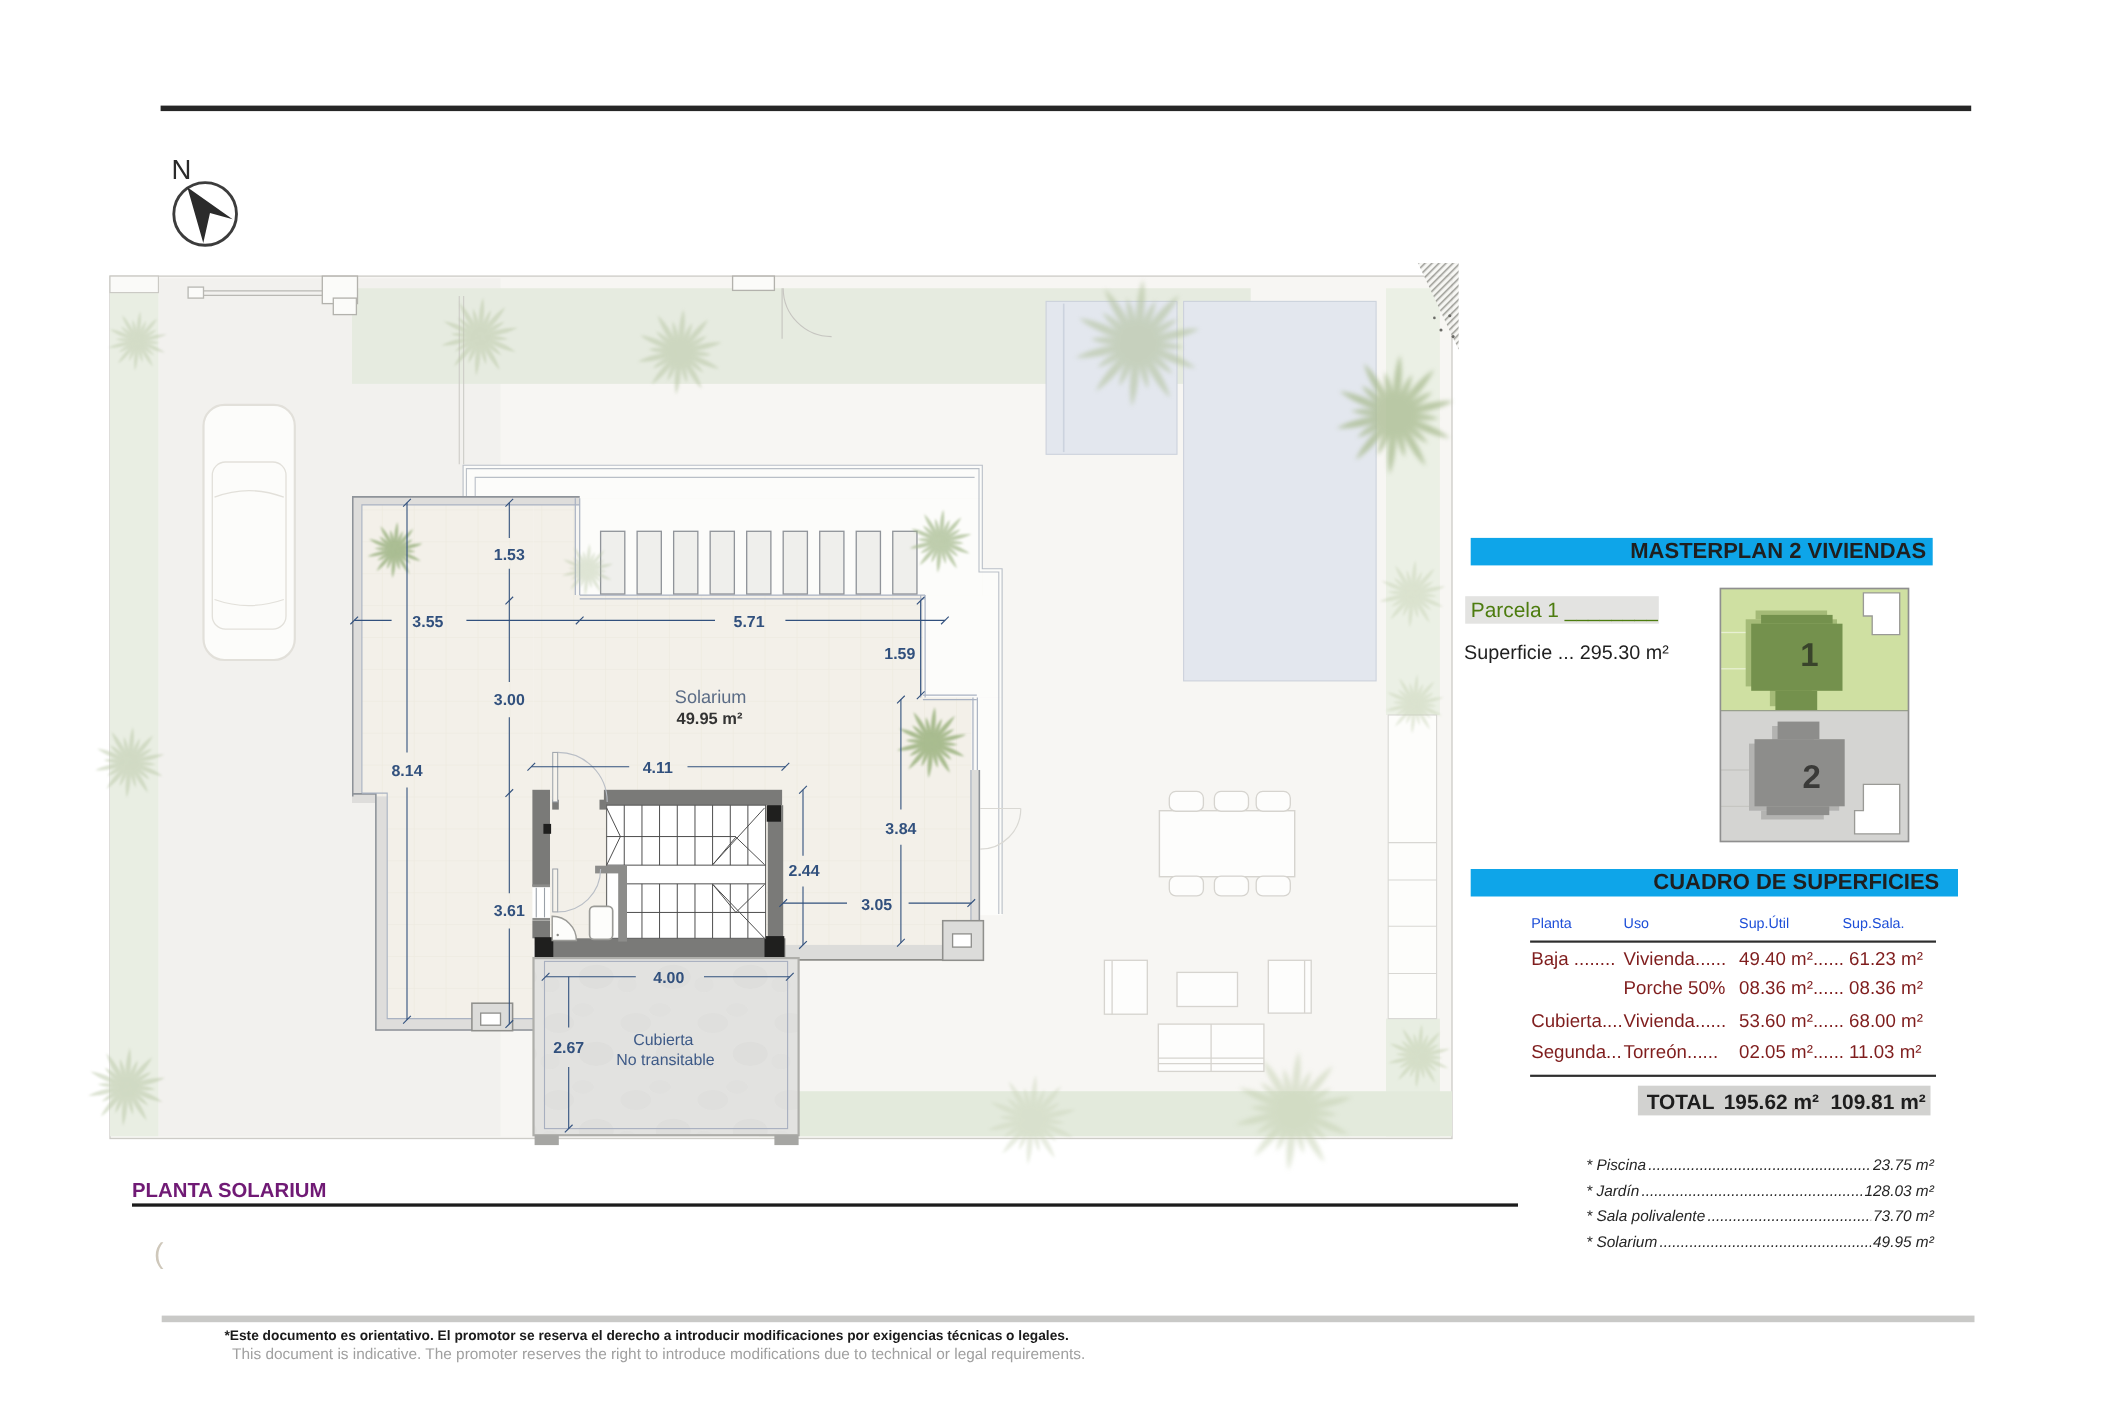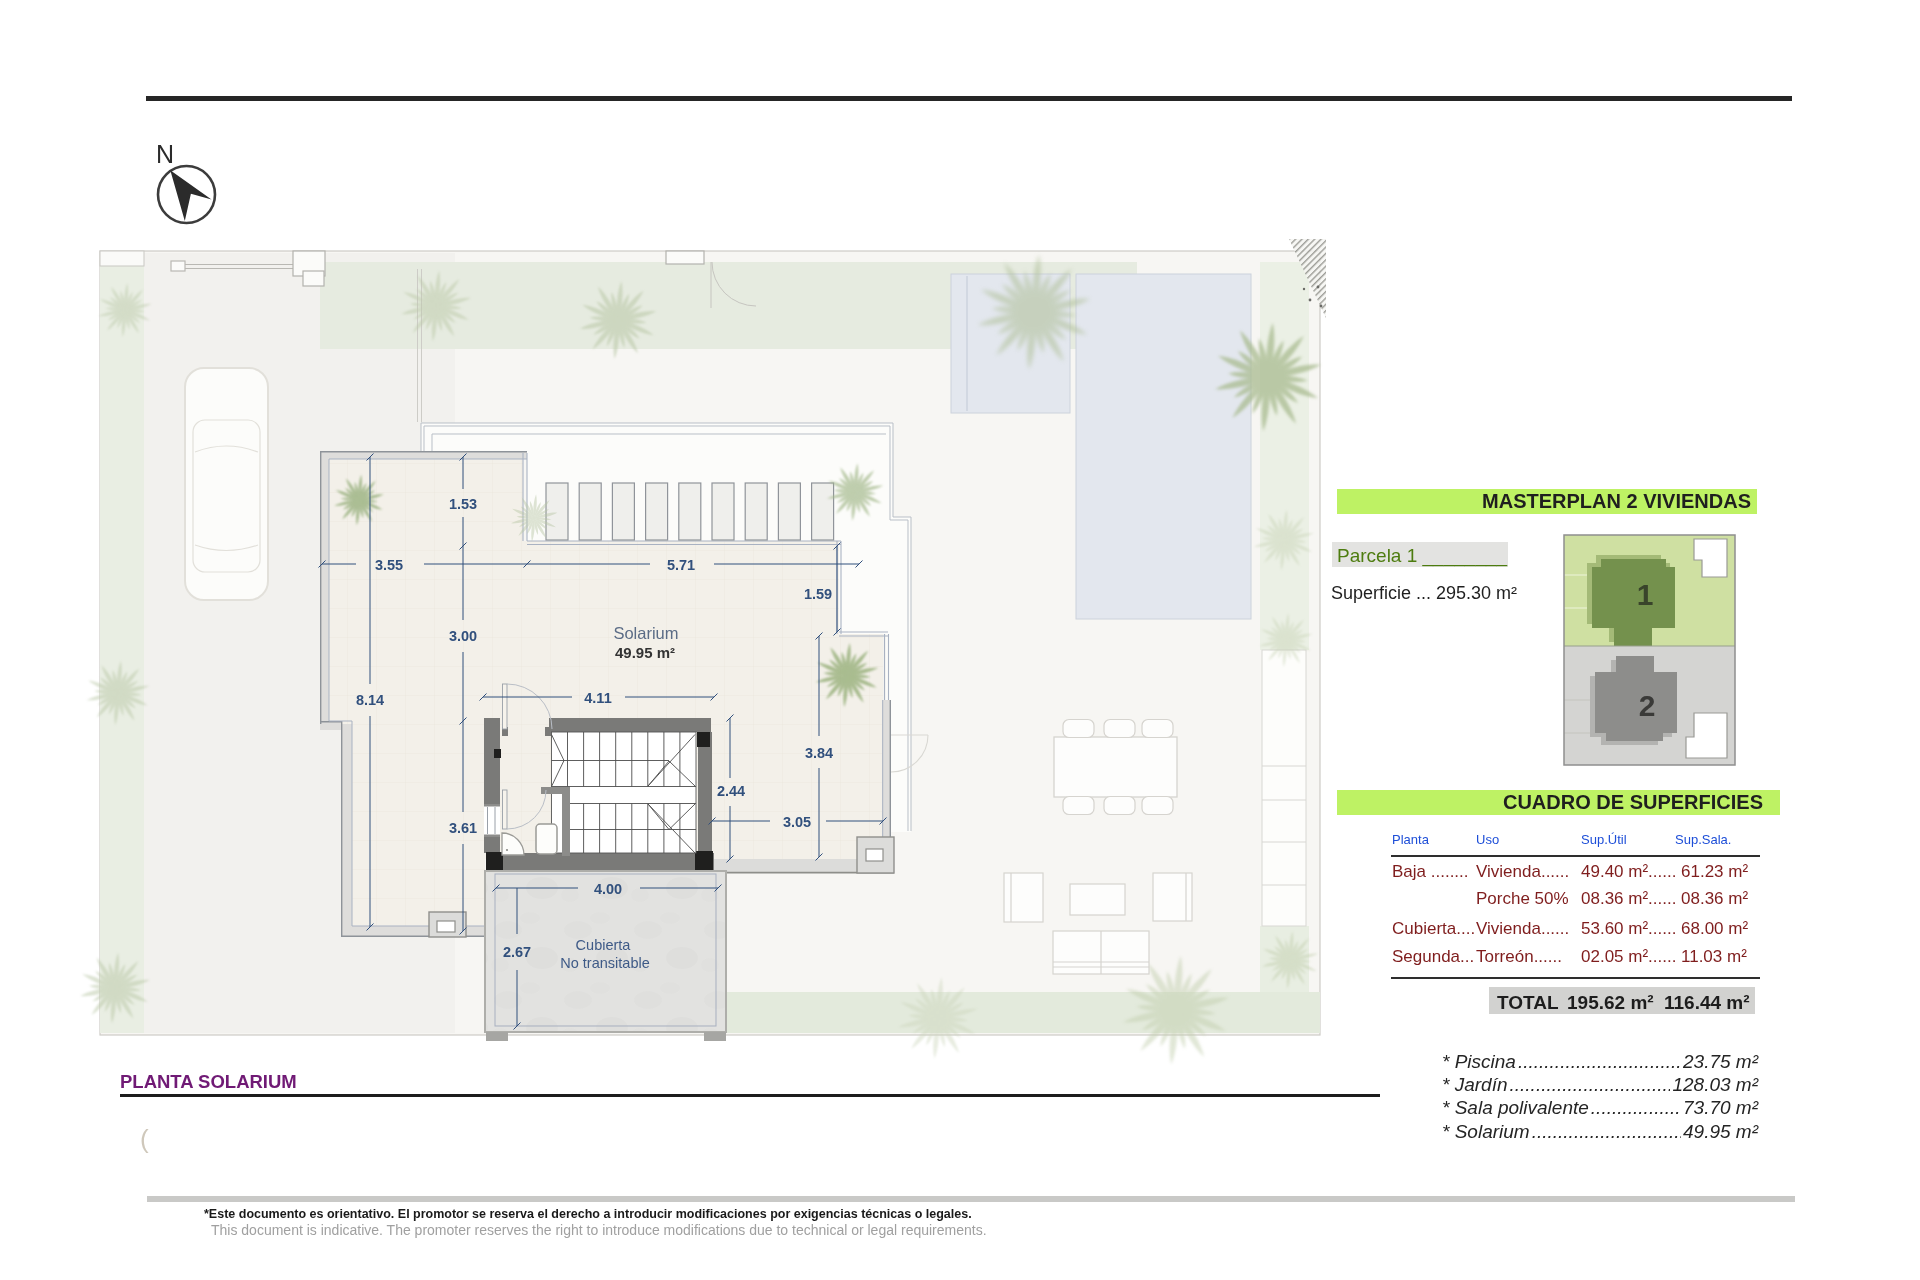--- a/index.html
+++ b/index.html
@@ -1,25 +1,25 @@
 <!DOCTYPE html>
 <html><head>
 <meta charset="utf-8">
 <style>
 html,body{margin:0;padding:0;width:1920px;height:1280px;background:#ffffff;
 font-family:"Liberation Sans",sans-serif;position:relative;overflow:hidden}
 .abs{position:absolute}
-.hbar{position:absolute;background:#bef264;font-weight:bold;color:#1f1f1f;
+.hbar{position:absolute;background:#0ea5e9;font-weight:bold;color:#1f1f1f;
 text-align:right;font-size:20px}
 .t{position:absolute;font-size:17px;color:#7f1d1d;white-space:nowrap}
 .th{position:absolute;font-size:13px;font-weight:normal;color:#1d4ed8;white-space:nowrap}
 .rule{position:absolute;background:#2e2e2e;height:2px}
 .tot{position:absolute;font-size:19px;font-weight:bold;color:#1d1d1d;white-space:nowrap}
 .lrow{position:absolute;left:1442px;width:316px;display:flex;align-items:baseline;
-font-style:italic;font-size:19px;color:#252525}
+font-style:italic;font-size:14px;color:#252525}
 .lrow .dots{flex:1;overflow:hidden;white-space:nowrap;margin:0 2px}
 .lrow .lv{white-space:nowrap}
 </style>
 </head>
 <body>
 <svg class="abs" style="left:0;top:0" width="1920" height="1280" viewBox="0 0 1920 1280">
 <defs>
 <pattern id="tiles" width="29" height="29" patternUnits="userSpaceOnUse">
 <rect width="29" height="29" fill="#f3f0e9"></rect>
 <path d="M29 0V29M0 29H29" stroke="#e6e2d6" stroke-width="1" fill="none" opacity="0.6"></path>
@@ -503,21 +503,21 @@
 <span class="t" style="left:1681px;top:919px">68.00 m²</span>
 <span class="t" style="left:1392px;top:947px">Segunda...</span>
 <span class="t" style="left:1476px;top:947px">Torreón......</span>
 <span class="t" style="left:1581px;top:947px">02.05 m²......</span>
 <span class="t" style="left:1681px;top:947px">11.03 m²</span>
 <div class="rule" style="left:1391px;top:977px;width:369px"></div>
 
 <div class="abs" style="left:1489px;top:987px;width:266px;height:27px;background:#d2d2d0"></div>
 <span class="tot" style="left:1497px;top:992px">TOTAL</span>
 <span class="tot" style="left:1567px;top:992px">195.62 m²</span>
-<span class="tot" style="left:1664px;top:992px">116.44 m²</span>
+<span class="tot" style="left:1664px;top:992px">109.81 m²</span>
 
 <div class="lrow" style="top:1051px">
     <span class="ln">* Piscina</span>
     <span class="dots">............................................................................................................................................</span>
     <span class="lv">23.75 m²</span>
   </div>
 <div class="lrow" style="top:1074px">
     <span class="ln">* Jardín</span>
     <span class="dots">............................................................................................................................................</span>
     <span class="lv">128.03 m²</span>

